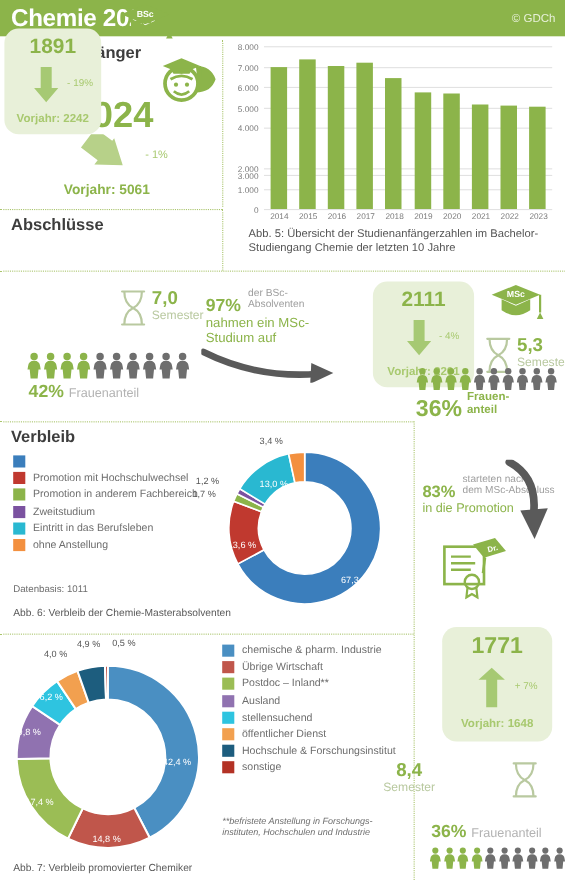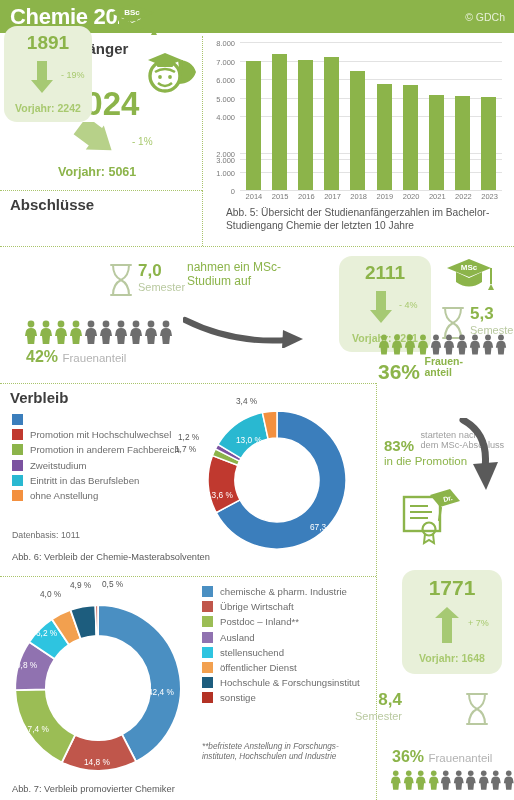--- a/index.html
+++ b/index.html
@@ -312,20 +312,27 @@
         <circle cx="7" cy="4" r="3.4" fill="#6e6e6e"></circle>
         <path d="M7 8 q5 0 5.5 5 L13 16 L11 16 L10.2 24 L3.8 24 L3 16 L1 16 L1.5 13 Q2 8 7 8 Z" fill="#6e6e6e"></path>
       </svg>
     </div>
   <div class="frauen-lbl" style="left:26px; top:348px;">
     <span class="frauen-pct">42%</span>
     <span class="frauen-txt">Frauenanteil</span>
   </div>
 
   <div id="note97">
+    <div>
+      <span class="pct">97%</span>
+      <span class="t1">
+        <span>der BSc-</span><br>
+        <span>Absolventen</span>
+      </span>
+    </div>
     <div class="t2">nahmen ein MSc-</div>
     <div class="t2">Studium auf</div>
   </div>
 
   <svg class="curved-arrow" viewBox="0 0 125 34">
     <path d="M2 6 q48 24 103 20" stroke="#5a5a5a" stroke-width="6" fill="none" stroke-linecap="round"></path>
     <path d="M100 16 L120 25 L99 35 Z" fill="#5a5a5a"></path>
   </svg>
 
   <div class="card" id="msc-card">
@@ -434,21 +441,21 @@
   <div class="card" id="promo-card">
     <div id="promo-value">1771</div>
     <svg class="arrow-up" viewBox="0 0 26 38">
       <path d="M8 37 L18 37 L18 12 L25 12 L13 1 L1 12 L8 12 Z" fill="#a6c973"></path>
     </svg>
     <div id="promo-delta">+ 7%</div>
     <div id="promo-prev">Vorjahr: 1648</div>
   </div>
 
   <div class="semester-block" style="left:432px; top:690px;">
-    <div style="position:absolute; right:30px; top:0px; text-align:right; width:60px;">
+    <div style="position:absolute; right:30px; top:0px; text-align:center; width:60px;">
       <div class="sem-val">8,4</div>
       <div class="sem-lbl">Semester</div>
     </div>
     <svg width="26" height="34" viewBox="0 0 26 34" style="position:absolute;left:32px;top:2px;">
       <path d="M3 2 H23 M3 32 H23 M5 2 q0 11 8 15 q-8 4 -8 15 M21 2 q0 11 -8 15 q8 4 8 15" stroke="#b9c9a0" stroke-width="2" fill="none" stroke-linecap="round"></path>
     </svg>
   </div>
 
   <div class="frauen-lbl" style="left:392px; top:748px;">
     <span class="frauen-pct">36%</span>

